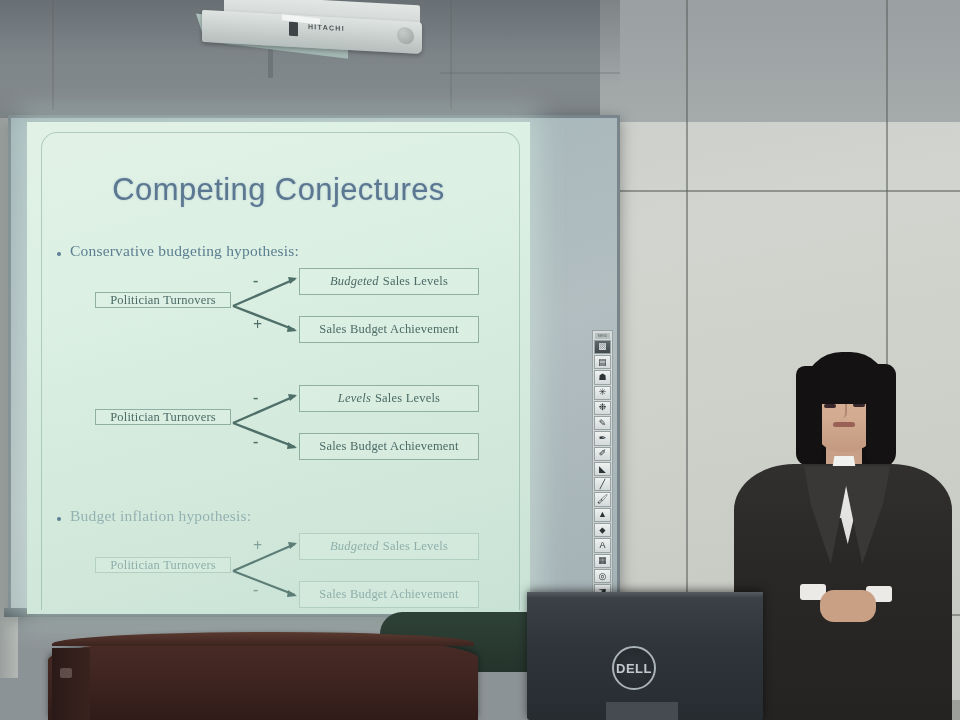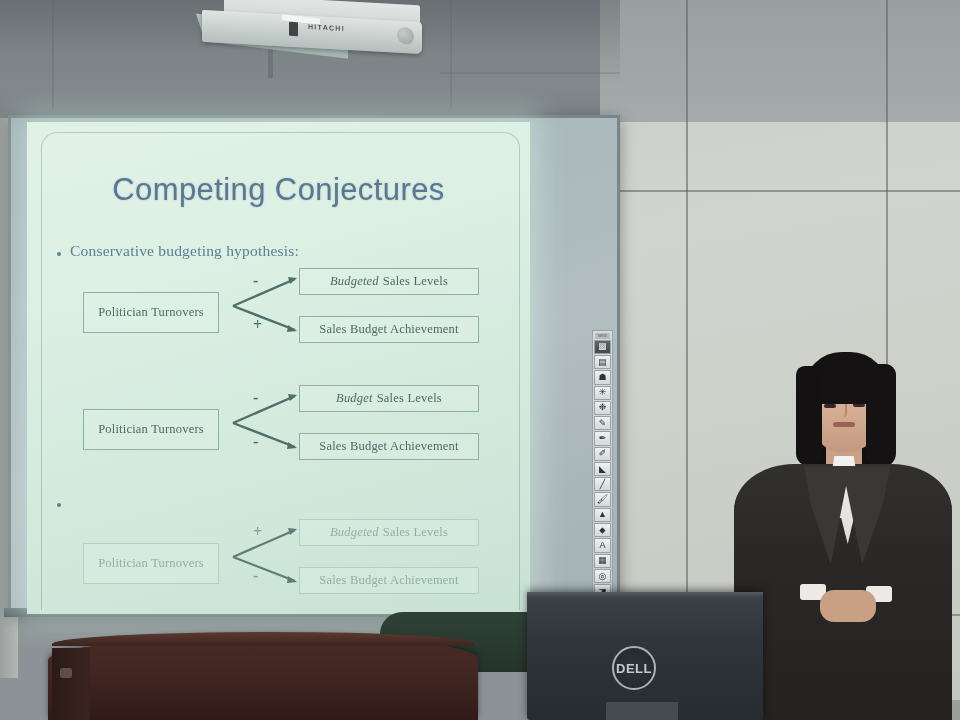--- a/index.html
+++ b/index.html
@@ -137,21 +137,21 @@
   .node{
     position:absolute;
     border:1px solid rgba(110,150,135,.7);
     background:rgba(226,243,232,.35);
     font-family:"Liberation Serif", serif;
     font-size:12.5px;color:#4b6a66;
     display:flex;align-items:center;justify-content:center;
     text-align:center;
     letter-spacing:.2px;
   }
-  .node.left{left:26px;top:24px;width:136px;height:41px;}
+  .node.left{left:38px;top:24px;width:136px;height:16px;}
   .node.top{left:242px;top:0px;width:180px;height:27px;justify-content:center;}
   .node.bot{left:242px;top:48px;width:180px;height:27px;}
   .node .ital{font-style:italic;margin-right:4px;}
 
   .sign{
     position:absolute;
     font-family:"Liberation Serif", serif;
     font-size:16px;color:#4e6e6a;font-weight:bold;
   }
   .sign.s-top{left:196px;top:4px;}
@@ -378,32 +378,33 @@
         <svg viewBox="0 0 450 78">
           <line x1="176" y1="38" x2="238" y2="11" stroke="#4f6f69" stroke-width="2.4"></line>
           <polygon points="240,10 231,9 233,16" fill="#4f6f69"></polygon>
           <line x1="176" y1="38" x2="238" y2="62" stroke="#4f6f69" stroke-width="2.4"></line>
           <polygon points="240,63 231,57 230,64" fill="#4f6f69"></polygon>
         </svg>
         <div class="node left">Politician Turnovers</div>
         <div class="sign s-top">-</div>
         <div class="sign s-bot">-</div>
         <div class="node top">
-          <span class="ital">Budget</span>
+          <span class="ital">Levels</span>
             <span>Sales Levels</span>
         </div>
         <div class="node bot">
           <span>Sales Budget Achievement</span>
         </div>
       </div>
     </div>
 
     <div class="hyp faded" style="top:385px;">
       <div class="bullet-row">
         <span class="dot"></span>
+        <span class="bullet-label">Budget inflation hypothesis:</span>
       </div>
       <div class="diagram">
         <svg viewBox="0 0 450 78">
           <line x1="176" y1="38" x2="238" y2="11" stroke="#5d7d77" stroke-width="2.2"></line>
           <polygon points="240,10 231,9 233,16" fill="#5d7d77"></polygon>
           <line x1="176" y1="38" x2="238" y2="62" stroke="#5d7d77" stroke-width="2.2"></line>
           <polygon points="240,63 231,57 230,64" fill="#5d7d77"></polygon>
         </svg>
         <div class="node left">Politician Turnovers</div>
         <div class="sign s-top">+</div>

